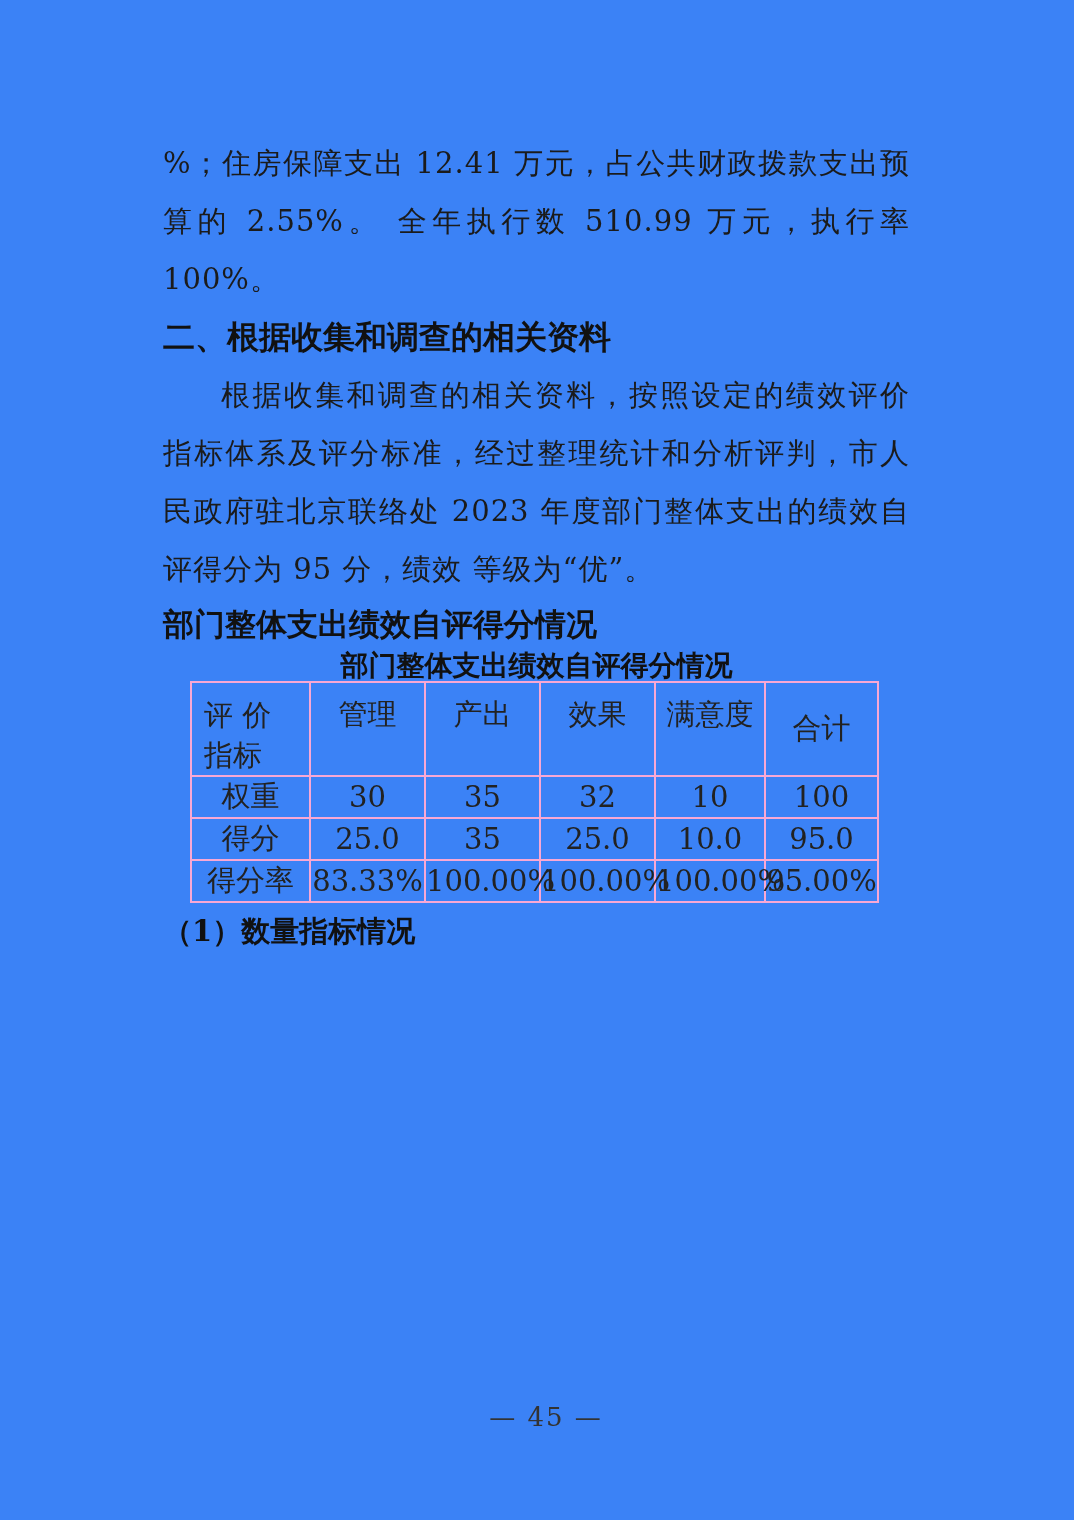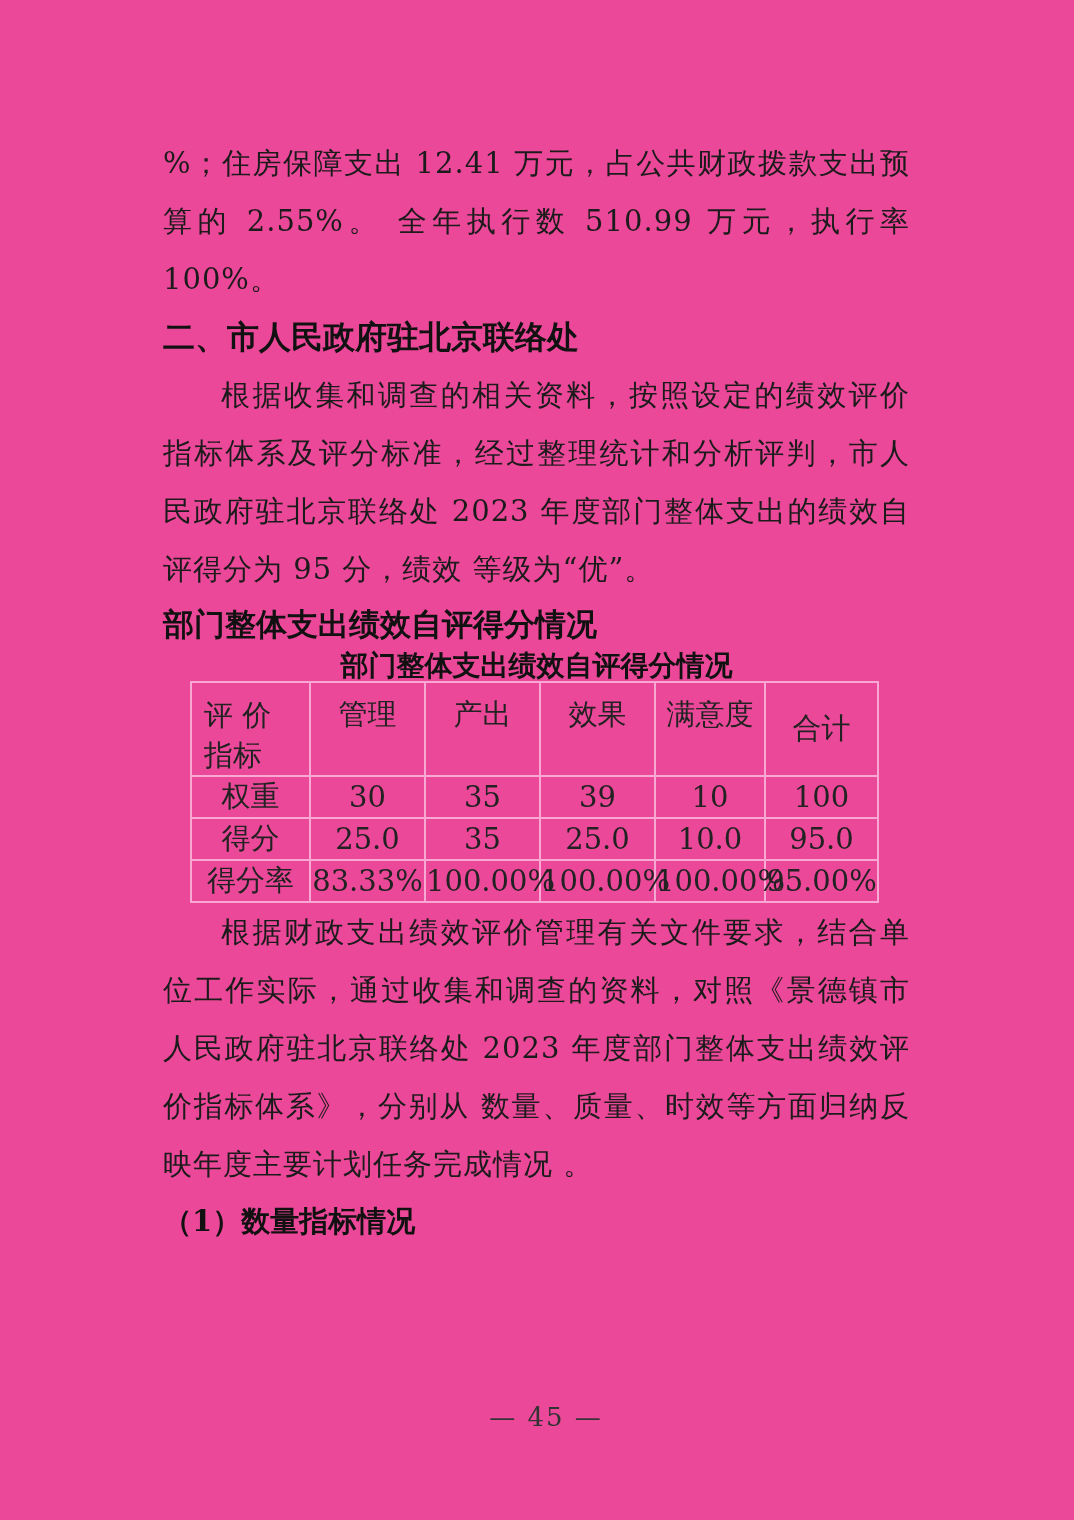--- a/index.html
+++ b/index.html
@@ -1,21 +1,21 @@
 <!DOCTYPE html>
 <html><head>
 <meta charset="utf-8">
 <style>
   * { box-sizing: border-box; }
   html, body { margin: 0; padding: 0; background: #ffffff; }
   .page {
     position: relative;
     width: 1074px;
     height: 1520px;
-    background: #ec4899;
+    background: #3b82f6;
     color: #1b1b1b;
     font-family: "DejaVu Serif", "Liberation Serif", serif;
     overflow: hidden;
   }
   .content {
     padding: 134px 164px 0 163px;
   }
   .body-text {
     font-size: 29px;
     line-height: 58px;
@@ -115,21 +115,21 @@
   }
 </style>
 </head>
 <body>
 
 <div class="page">
   <div class="content">
 
     <p class="body-text">%；住房保障支出 12.41 万元，占公共财政拨款支出预算的 2.55%。  全年执行数 510.99 万元，执行率 100%。</p>
 
-    <p class="h-section">二、市人民政府驻北京联络处</p>
+    <p class="h-section">二、根据收集和调查的相关资料</p>
 
     <p class="body-text indent">根据收集和调查的相关资料，按照设定的绩效评价指标体系及评分标准，经过整理统计和分析评判，市人民政府驻北京联络处 2023 年度部门整体支出的绩效自评得分为 95 分，绩效 等级为“优”。</p>
 
     <p class="h-score">部门整体支出绩效自评得分情况</p>
 
     <p class="table-title">部门整体支出绩效自评得分情况</p>
 
     <table class="score-table">
       <colgroup>
         <col style="width:119px">
@@ -145,21 +145,21 @@
           <td>管理</td>
           <td>产出</td>
           <td>效果</td>
           <td>满意度</td>
           <td class="cell-total">合计</td>
         </tr>
         <tr class="data-row">
           <td>权重</td>
           <td>30</td>
           <td>35</td>
-          <td>39</td>
+          <td>32</td>
           <td>10</td>
           <td>100</td>
         </tr>
         <tr class="data-row">
           <td>得分</td>
           <td>25.0</td>
           <td>35</td>
           <td>25.0</td>
           <td>10.0</td>
           <td>95.0</td>
@@ -169,21 +169,20 @@
           <td>83.33%</td>
           <td>100.00%</td>
           <td>100.00%</td>
           <td>100.00%</td>
           <td>95.00%</td>
         </tr>
       </tbody>
     </table>
 
 
-    <p class="body-text indent">根据财政支出绩效评价管理有关文件要求，结合单位工作实际，通过收集和调查的资料，对照《景德镇市人民政府驻北京联络处 2023 年度部门整体支出绩效评价指标体系》，分别从 数量、质量、时效等方面归纳反映年度主要计划任务完成情况 。</p>
 
 
     <p class="h-subnum">（1）数量指标情况</p>
 
   </div>
 
   <div class="page-number">— 45 —</div>
 </div>
 
 </body></html>

